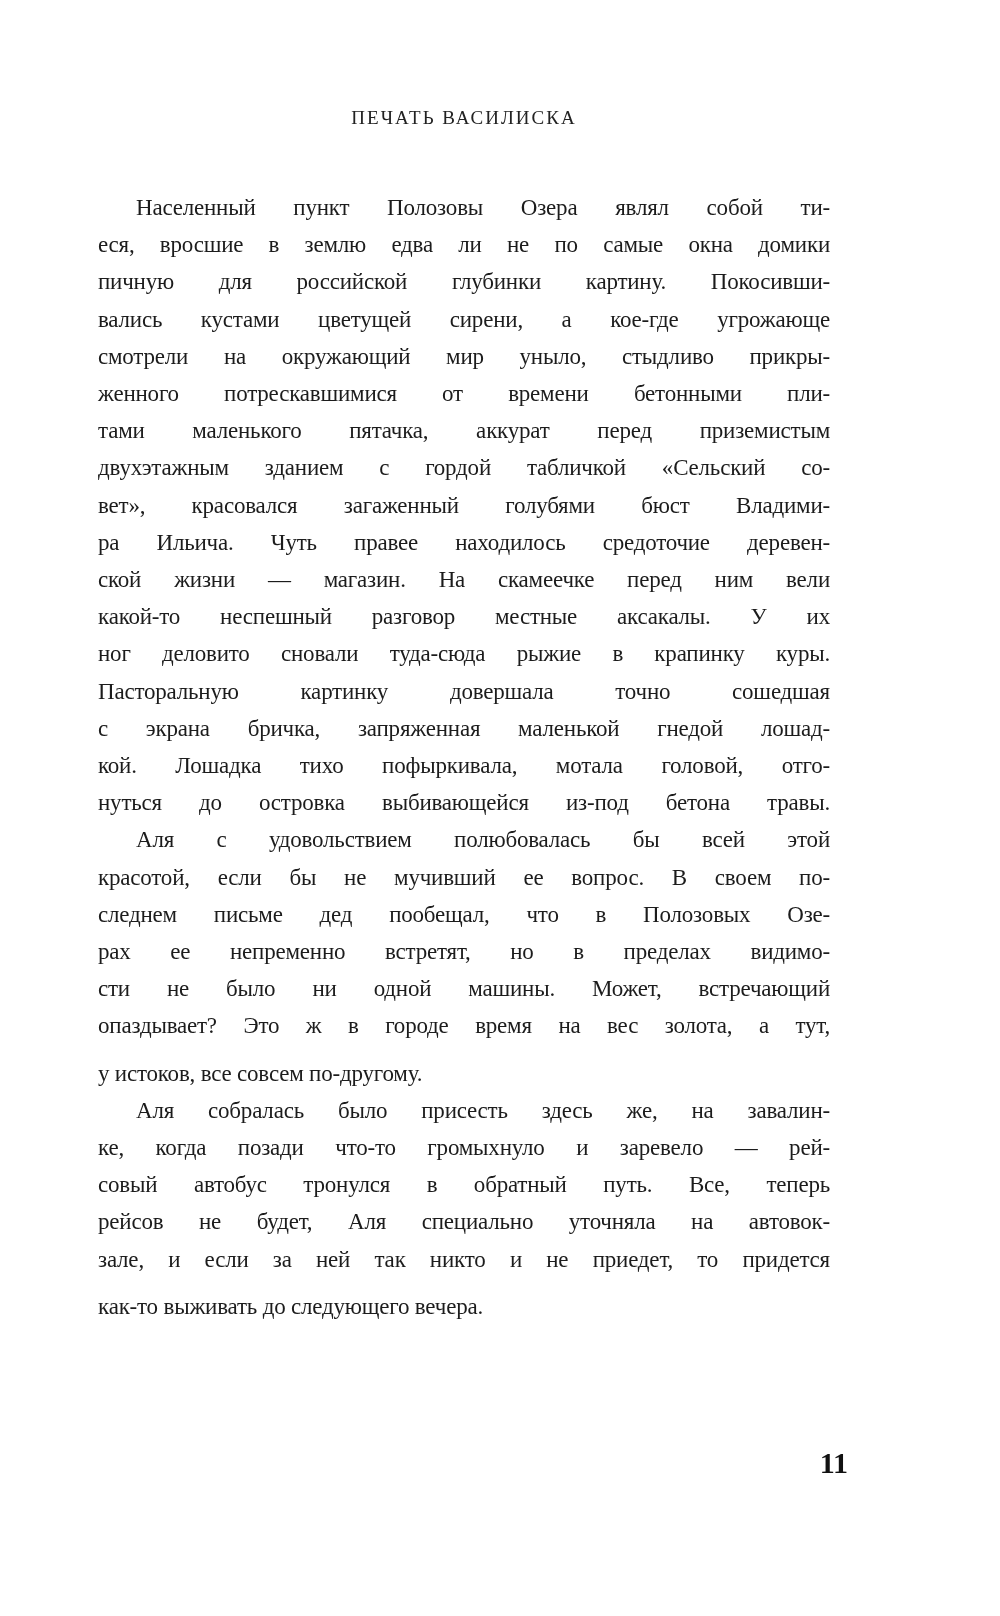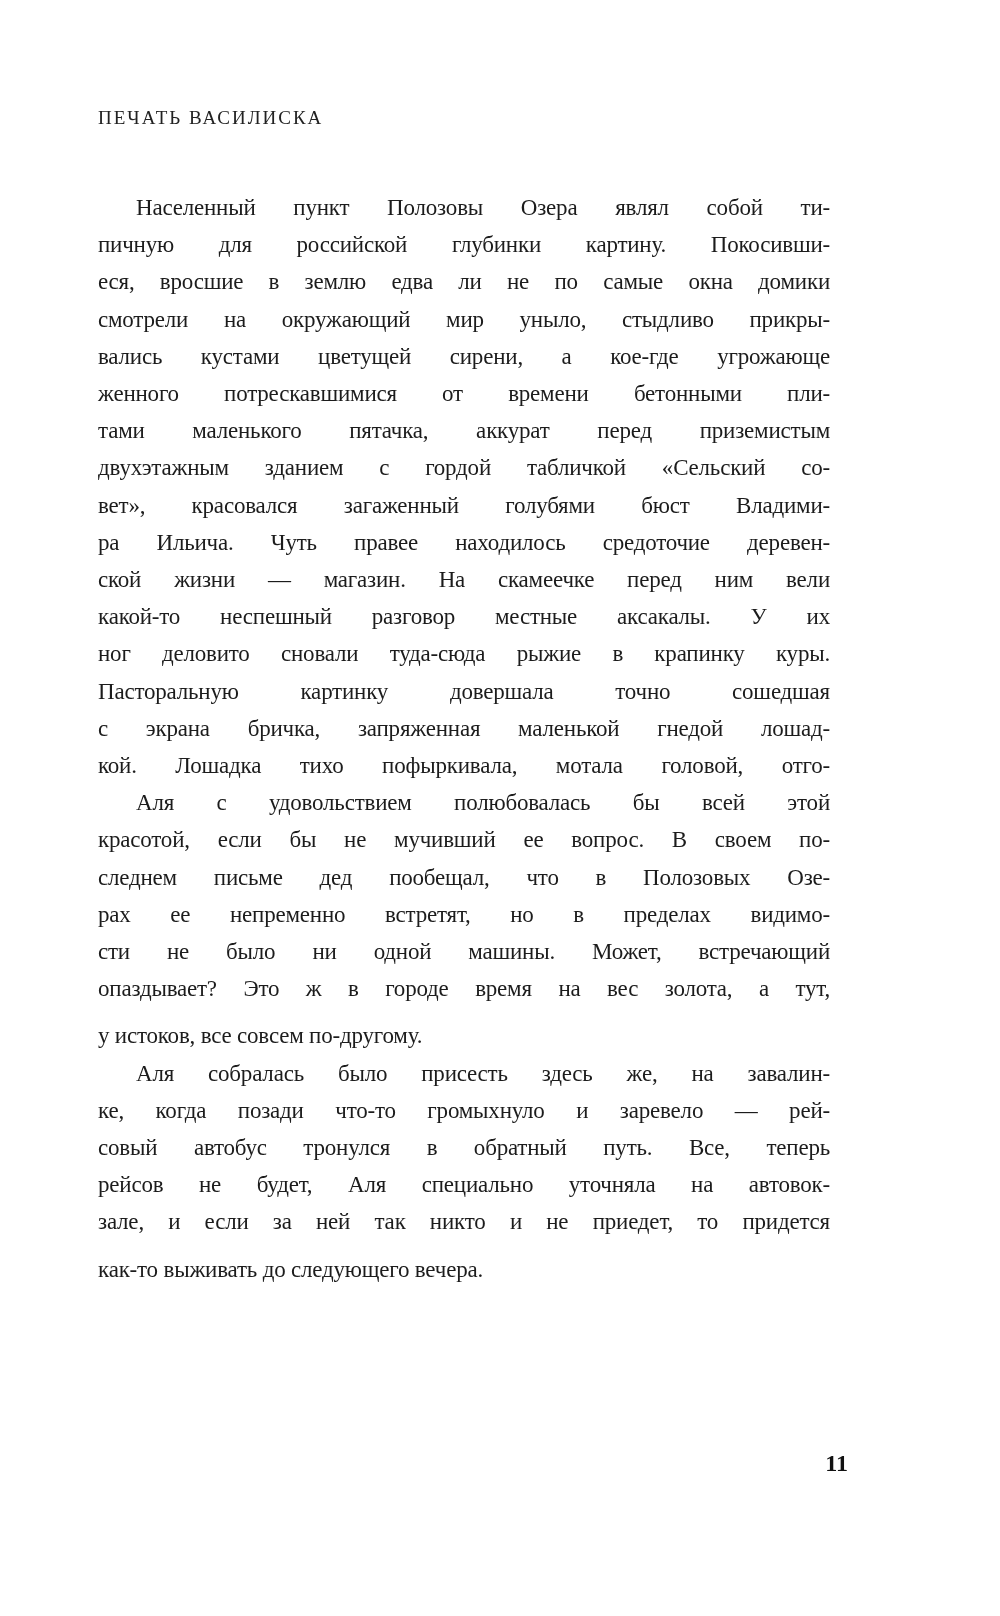--- a/index.html
+++ b/index.html
@@ -16,21 +16,21 @@
     height: 1616px;
     background: #ffffff;
     font-family: "Liberation Serif", "DejaVu Serif", serif;
     color: #1c1c1c;
   }
   .running-head {
     position: absolute;
     left: 98px;
     top: 107px;
     width: 732px;
-    text-align: left;
+    text-align: center;
     font-size: 19px;
     letter-spacing: 2px;
     font-weight: normal;
     color: #222222;
   }
   .text-block {
     position: absolute;
     left: 98px;
     top: 189px;
     width: 732px;
@@ -48,49 +48,50 @@
   .line.last {
     text-align-last: left;
     margin-top: 10px;
   }
   .page-number {
     position: absolute;
     left: 98px;
     top: 1448px;
     width: 750px;
     text-align: right;
-    font-size: 24px;
+    font-size: 30px;
     line-height: 30px;
     font-weight: bold;
     color: #111111;
   }
 </style>
 </head>
 <body>
 
 <div class="page">
   <div class="running-head">ПЕЧАТЬ ВАСИЛИСКА</div>
 
   <div class="text-block">
       <div class="line indent">Населенный пункт Полозовы Озера являл собой ти-</div>
+      <div class="line">еся, вросшие в землю едва ли не по самые окна домики</div>
       <div class="line">пичную для российской глубинки картину. Покосивши-</div>
-      <div class="line">еся, вросшие в землю едва ли не по самые окна домики</div>
+      <div class="line">вались кустами цветущей сирени, а кое-где угрожающе</div>
       <div class="line">смотрели на окружающий мир уныло, стыдливо прикры-</div>
-      <div class="line">вались кустами цветущей сирени, а кое-где угрожающе</div>
       <div class="line">женного потрескавшимися от времени бетонными пли-</div>
       <div class="line">тами маленького пятачка, аккурат перед приземистым</div>
       <div class="line">двухэтажным зданием с гордой табличкой «Сельский со-</div>
       <div class="line">вет», красовался загаженный голубями бюст Владими-</div>
       <div class="line">ра Ильича. Чуть правее находилось средоточие деревен-</div>
       <div class="line">ской жизни — магазин. На скамеечке перед ним вели</div>
       <div class="line">какой-то неспешный разговор местные аксакалы. У их</div>
       <div class="line">ног деловито сновали туда-сюда рыжие в крапинку куры.</div>
       <div class="line">Пасторальную картинку довершала точно сошедшая</div>
       <div class="line">с экрана бричка, запряженная маленькой гнедой лошад-</div>
       <div class="line">кой. Лошадка тихо пофыркивала, мотала головой, отго-</div>
+      <div class="line">нуться до островка выбивающейся из-под бетона травы.</div>
       <div class="line indent">Аля с удовольствием полюбовалась бы всей этой</div>
       <div class="line">красотой, если бы не мучивший ее вопрос. В своем по-</div>
       <div class="line">следнем письме дед пообещал, что в Полозовых Озе-</div>
       <div class="line">рах ее непременно встретят, но в пределах видимо-</div>
       <div class="line">сти не было ни одной машины. Может, встречающий</div>
       <div class="line">опаздывает? Это ж в городе время на вес золота, а тут,</div>
       <div class="line last">у истоков, все совсем по-другому.</div>
       <div class="line indent">Аля собралась было присесть здесь же, на завалин-</div>
       <div class="line">ке, когда позади что-то громыхнуло и заревело — рей-</div>
       <div class="line">совый автобус тронулся в обратный путь. Все, теперь</div>

